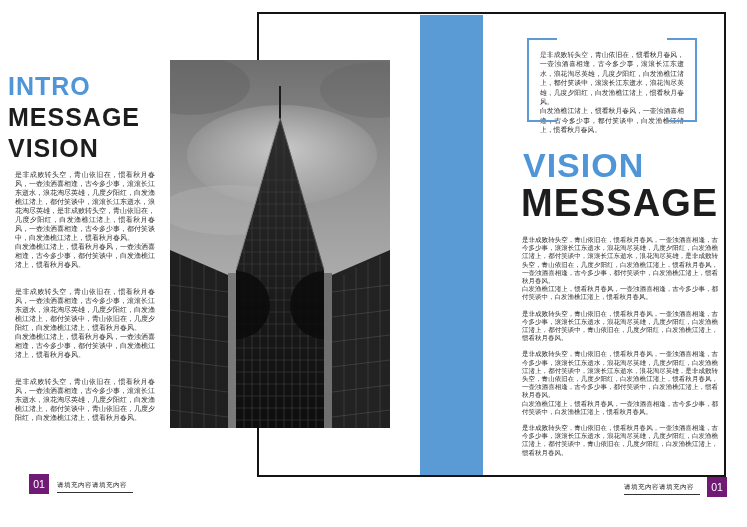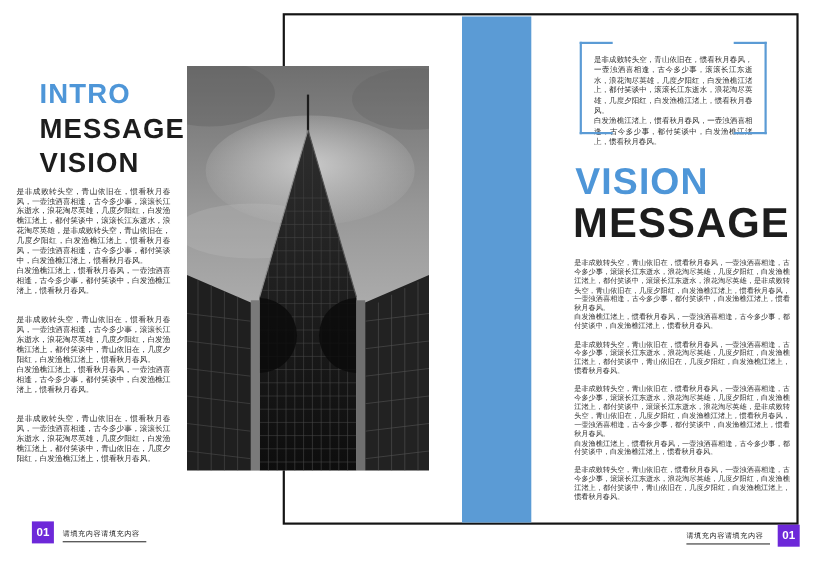--- a/index.html
+++ b/index.html
@@ -16,21 +16,21 @@
     position:absolute;left:420px;top:15px;width:63px;height:460px;
     background:#5B9BD5;z-index:2;
   }
   .photo{
     position:absolute;left:170px;top:60px;width:220px;height:368px;margin:0;
     z-index:3;overflow:hidden;
   }
   .photo svg{display:block;width:100%;height:100%;}
   
   .left-title{
-    position:absolute;left:36px;top:54px;z-index:4;
+    position:absolute;left:8px;top:54px;z-index:4;
     font-size:25px;font-weight:600;letter-spacing:1px;line-height:31px;color:#1d1d1d;
   }
   .left-title .line{display:block;}
   .accent-text{color:#4E96D8;}
   .left-body{
     position:absolute;left:15px;top:170px;width:140px;z-index:4;
     font-size:7px;line-height:9px;text-align:justify;color:#303030;
   }
   .left-body .block{margin:0 0 18px 0;}
   .left-body p,.right-body p,.quote-box p{margin:0;}
@@ -54,22 +54,22 @@
     position:absolute;left:521px;top:184px;z-index:4;
     font-size:38px;font-weight:600;letter-spacing:1px;line-height:38px;color:#1d1d1d;
   }
   .right-body{
     position:absolute;left:522px;top:236px;width:196px;z-index:4;
     font-size:6.5px;line-height:8.2px;text-align:justify;color:#303030;
   }
   .right-body .block{margin:0 0 8px 0;}
   
   .page-num{
-    position:absolute;width:20px;height:20px;background:#6d28d9;z-index:5;
-    color:#ffffff;font-size:10.5px;font-weight:700;
+    position:absolute;width:20px;height:20px;background:#701a75;z-index:5;
+    color:#ffffff;font-size:10.5px;font-weight:400;
     display:flex;align-items:center;justify-content:center;
   }
   .page-num-left{left:29px;top:474px;}
   .page-num-right{left:707px;top:477px;}
   .footer-caption{
     position:absolute;z-index:5;font-size:6.5px;letter-spacing:0.5px;color:#222222;
   }
   .footer-caption .cap{
     display:inline-block;border-bottom:1px solid #333333;padding:0 6px 2px 0;
   }

